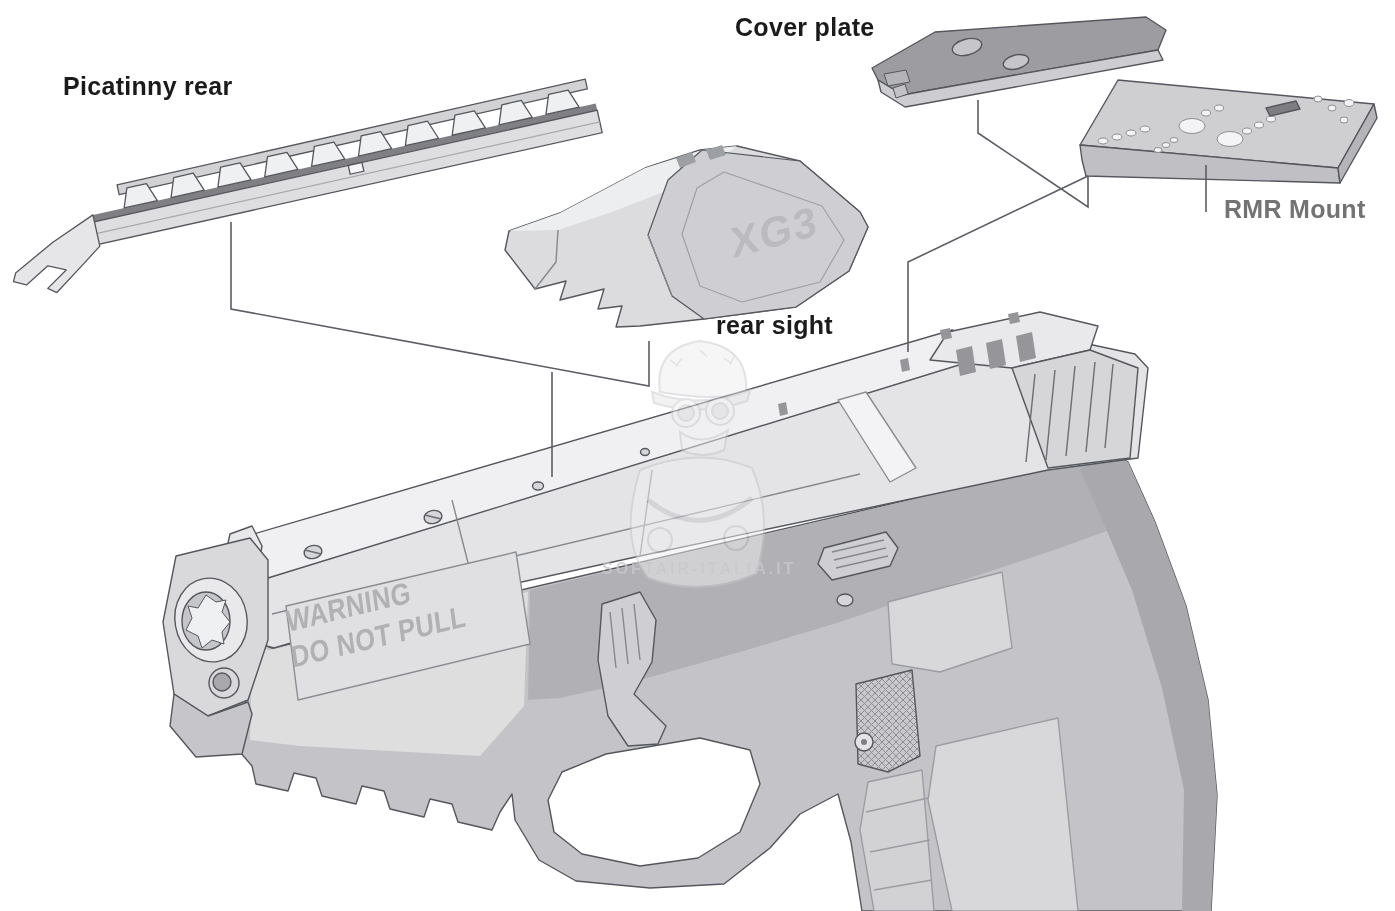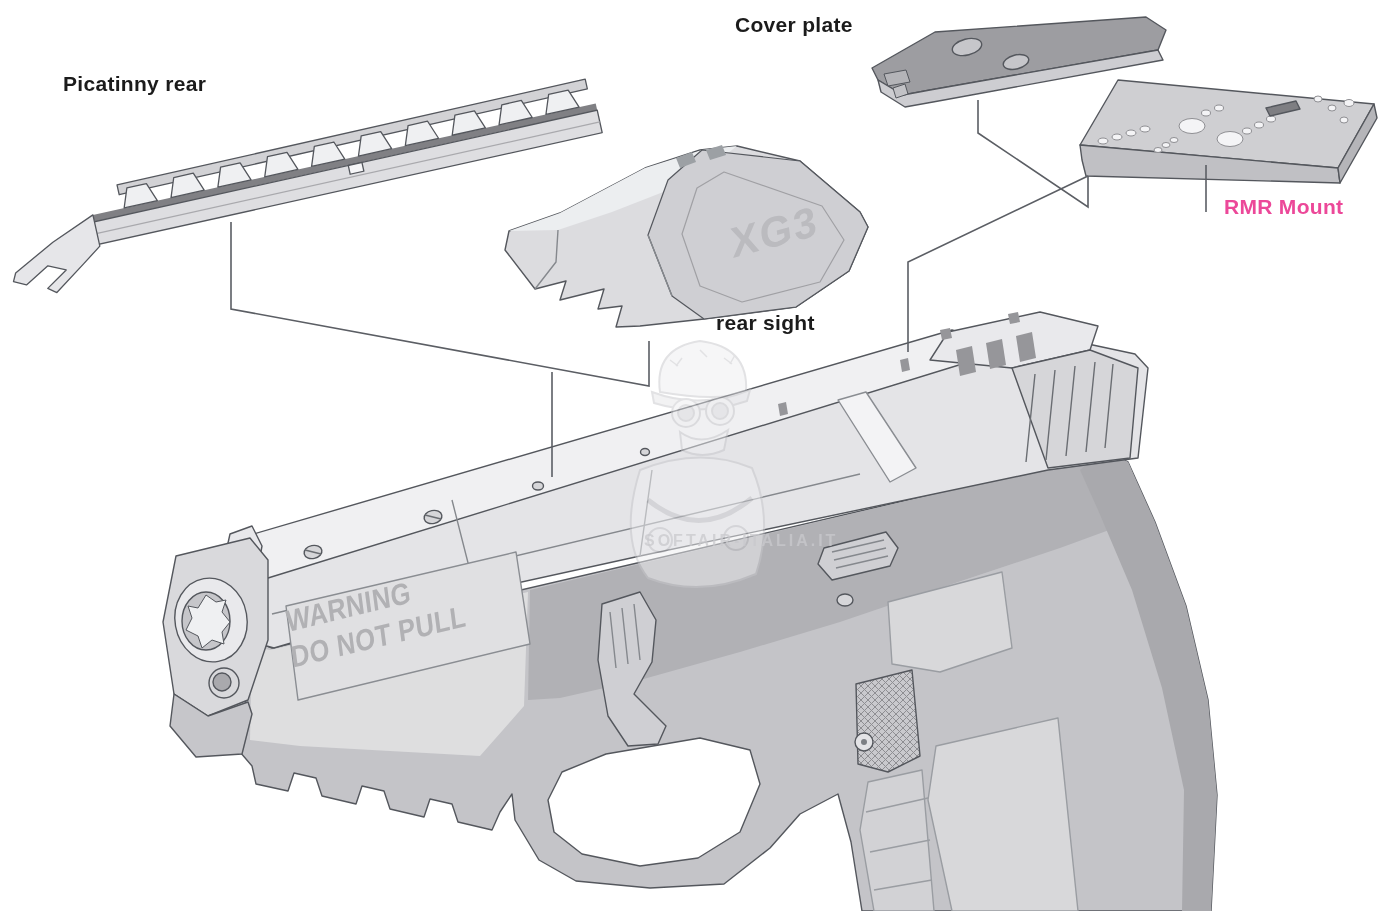--- a/index.html
+++ b/index.html
@@ -1,28 +1,28 @@
 <!DOCTYPE html>
 <html><head>
 <meta charset="utf-8">
 <style>
   html,body{margin:0;padding:0;background:#ffffff;}
   .stage{position:relative;width:1395px;height:911px;background:#ffffff;overflow:hidden;
          font-family:"Liberation Sans", sans-serif;}
   .stage svg{position:absolute;left:0;top:0;}
-  .lbl{position:absolute;font-size:21px;font-weight:700;color:#1b1b1b;white-space:nowrap;
+  .lbl{position:absolute;font-size:25px;font-weight:700;color:#1b1b1b;white-space:nowrap;
        letter-spacing:0.3px;}
-  .lbl-rmr{color:#ec4899;}
+  .lbl-rmr{color:#737373;}
   .marking{position:absolute;color:#b1b1b4;font-weight:700;white-space:nowrap;}
   .warning{left:284px;top:604px;font-size:30px;line-height:1.2;letter-spacing:0.5px;
            transform:rotate(-13.5deg) skewX(-6deg) scaleX(0.86);transform-origin:0 0;}
   .logo{left:728px;top:220px;font-size:42px;letter-spacing:2px;color:#b9b9bd;opacity:0.9;
         transform:rotate(-15deg) skewX(-8deg);transform-origin:0 0;}
-  .wm-text{position:absolute;left:602px;top:532px;font-size:16px;font-weight:700;
-           letter-spacing:3px;color:#c9c9cd;opacity:0.75;white-space:nowrap;margin-left:42px;}
+  .wm-text{position:absolute;left:602px;top:560px;font-size:16px;font-weight:700;
+           letter-spacing:3px;color:#c9c9cd;opacity:0.75;white-space:nowrap;}
 </style>
 </head>
 <body>
 
 <div class="stage">
 
 <svg width="1395" height="911" viewBox="0 0 1395 911">
   <defs>
     <pattern id="xh" width="7" height="7" patternUnits="userSpaceOnUse">
       <rect width="7" height="7" fill="#c9c9cd"></rect>

